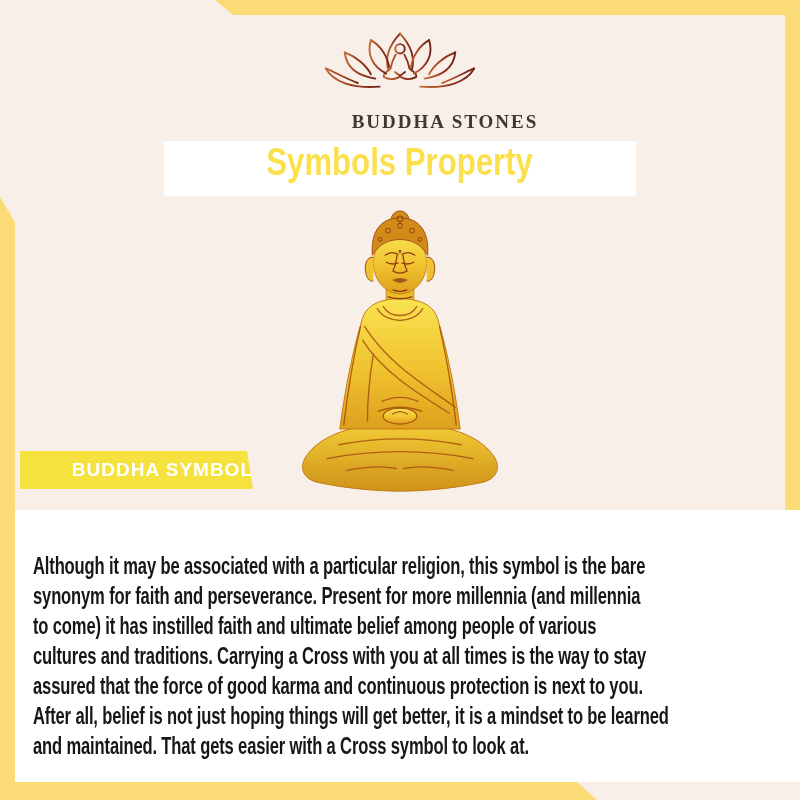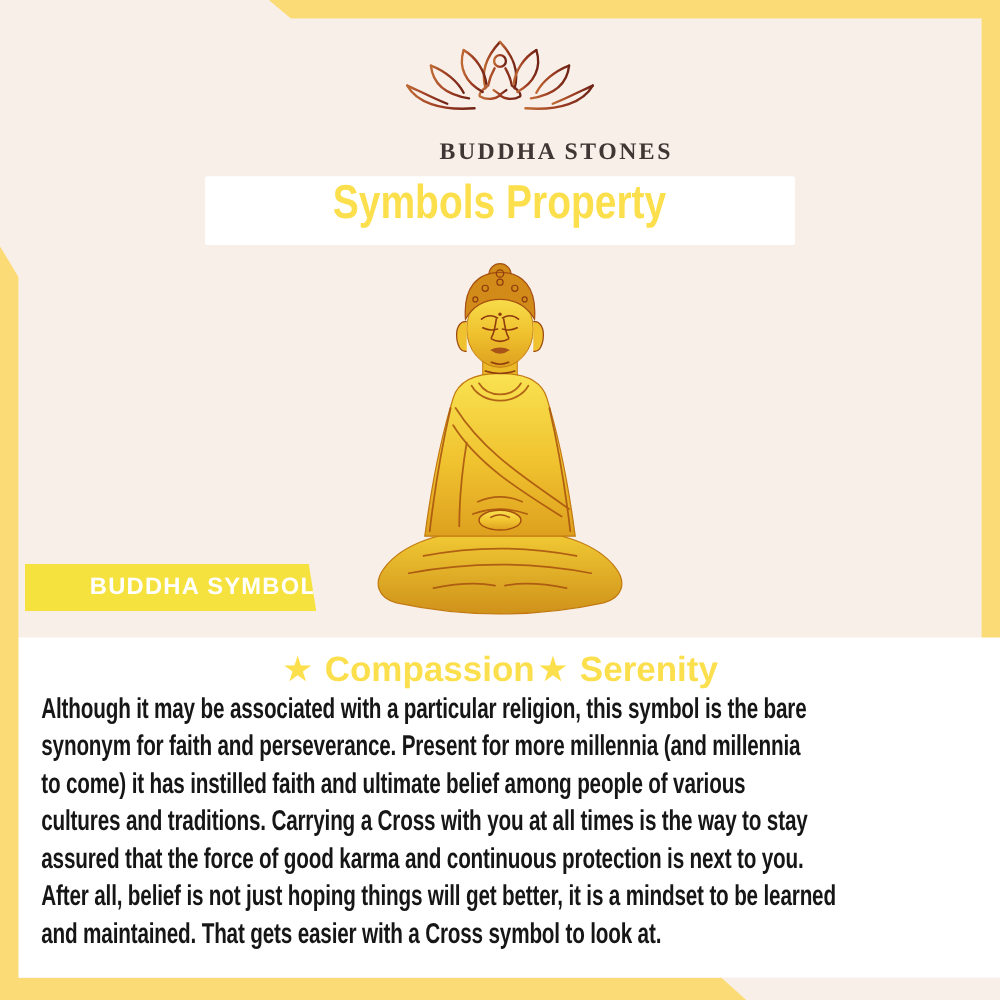--- a/index.html
+++ b/index.html
@@ -187,23 +187,20 @@
     <ellipse cx="120" cy="213" rx="17" ry="8" fill="url(#goldV)" stroke="#a6500f" stroke-width="1.2"></ellipse>
     <path d="M 112 211 Q 120 206 128 211" stroke="#a6500f" stroke-width="1.2" fill="none"></path>
   </svg>
 
   <div class="symbol-banner">
     <span>BUDDHA SYMBOL</span>
   </div>
 
   <div class="content-area"></div>
 
-  <div class="properties-line">
-    <span class="star">★</span><span>Compassion</span><span class="star2">★</span><span>Serenity</span>
-  </div>
 
   <div class="description">
       <div>Although it may be associated with a particular religion, this symbol is the bare</div>
       <div>synonym for faith and perseverance. Present for more millennia (and millennia</div>
       <div>to come) it has instilled faith and ultimate belief among people of various</div>
       <div>cultures and traditions. Carrying a Cross with you at all times is the way to stay</div>
       <div>assured that the force of good karma and continuous protection is next to you.</div>
       <div>After all, belief is not just hoping things will get better, it is a mindset to be learned</div>
       <div>and maintained. That gets easier with a Cross symbol to look at.</div>
     </div>

